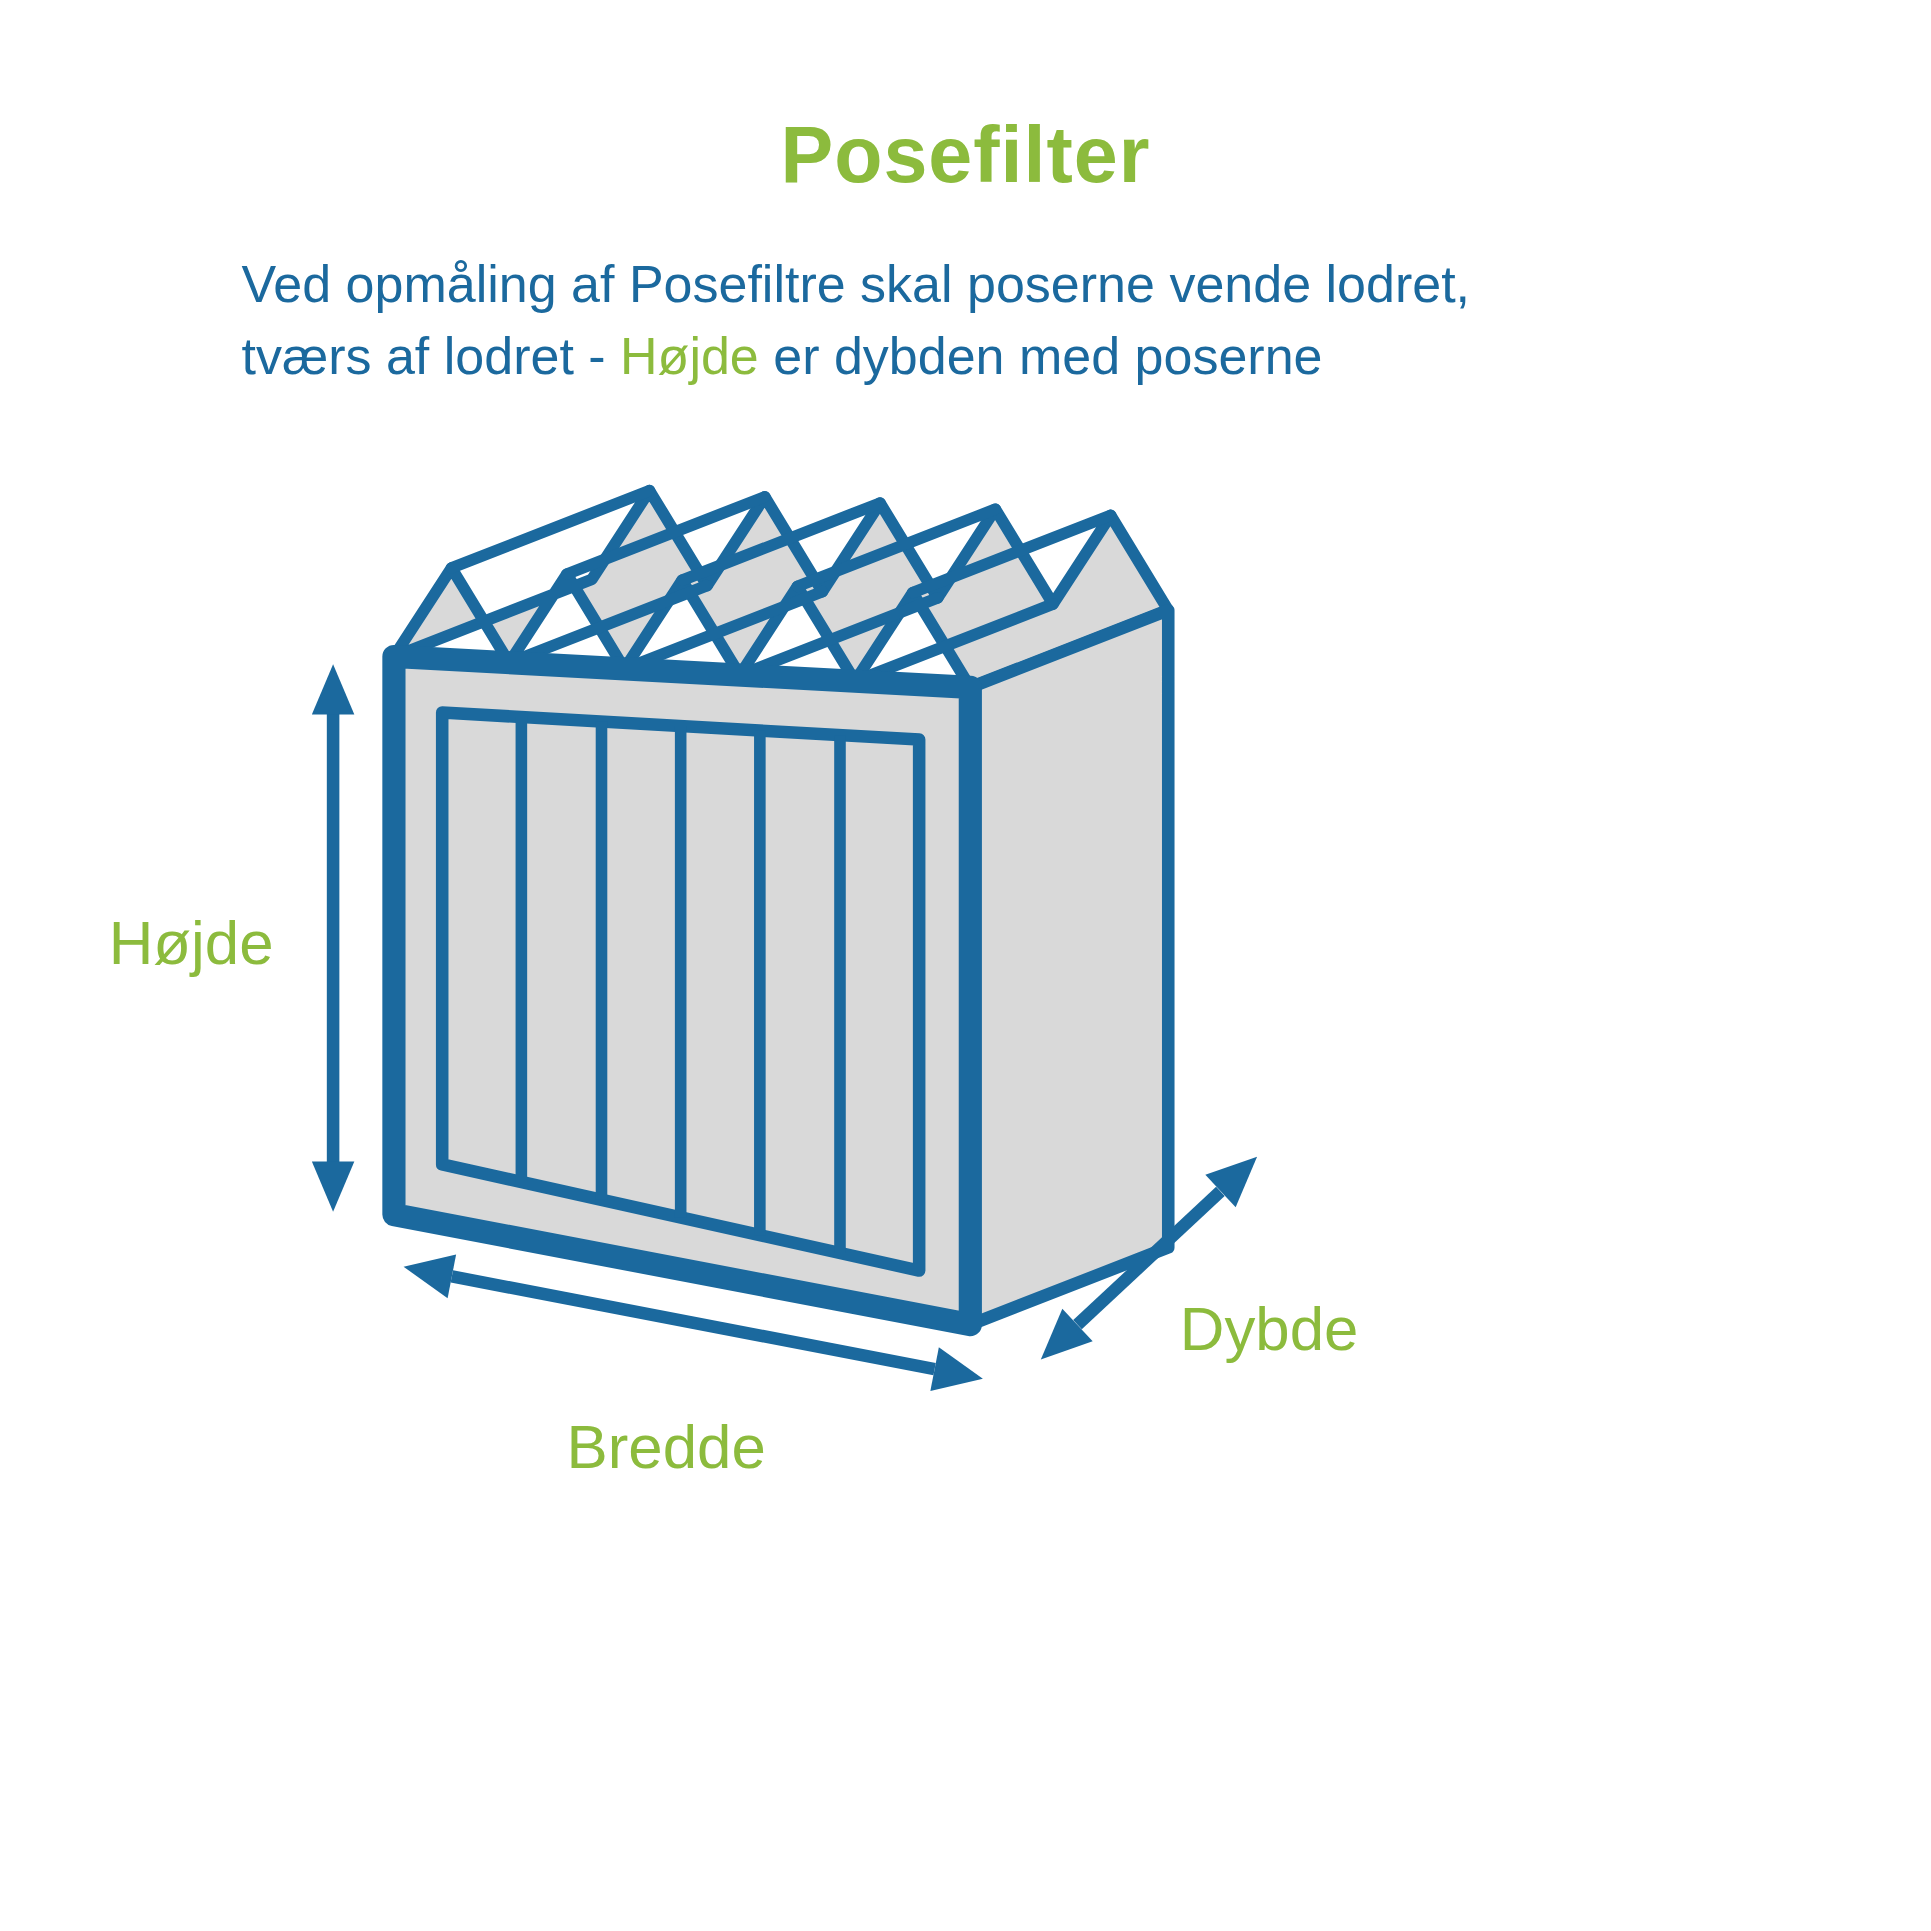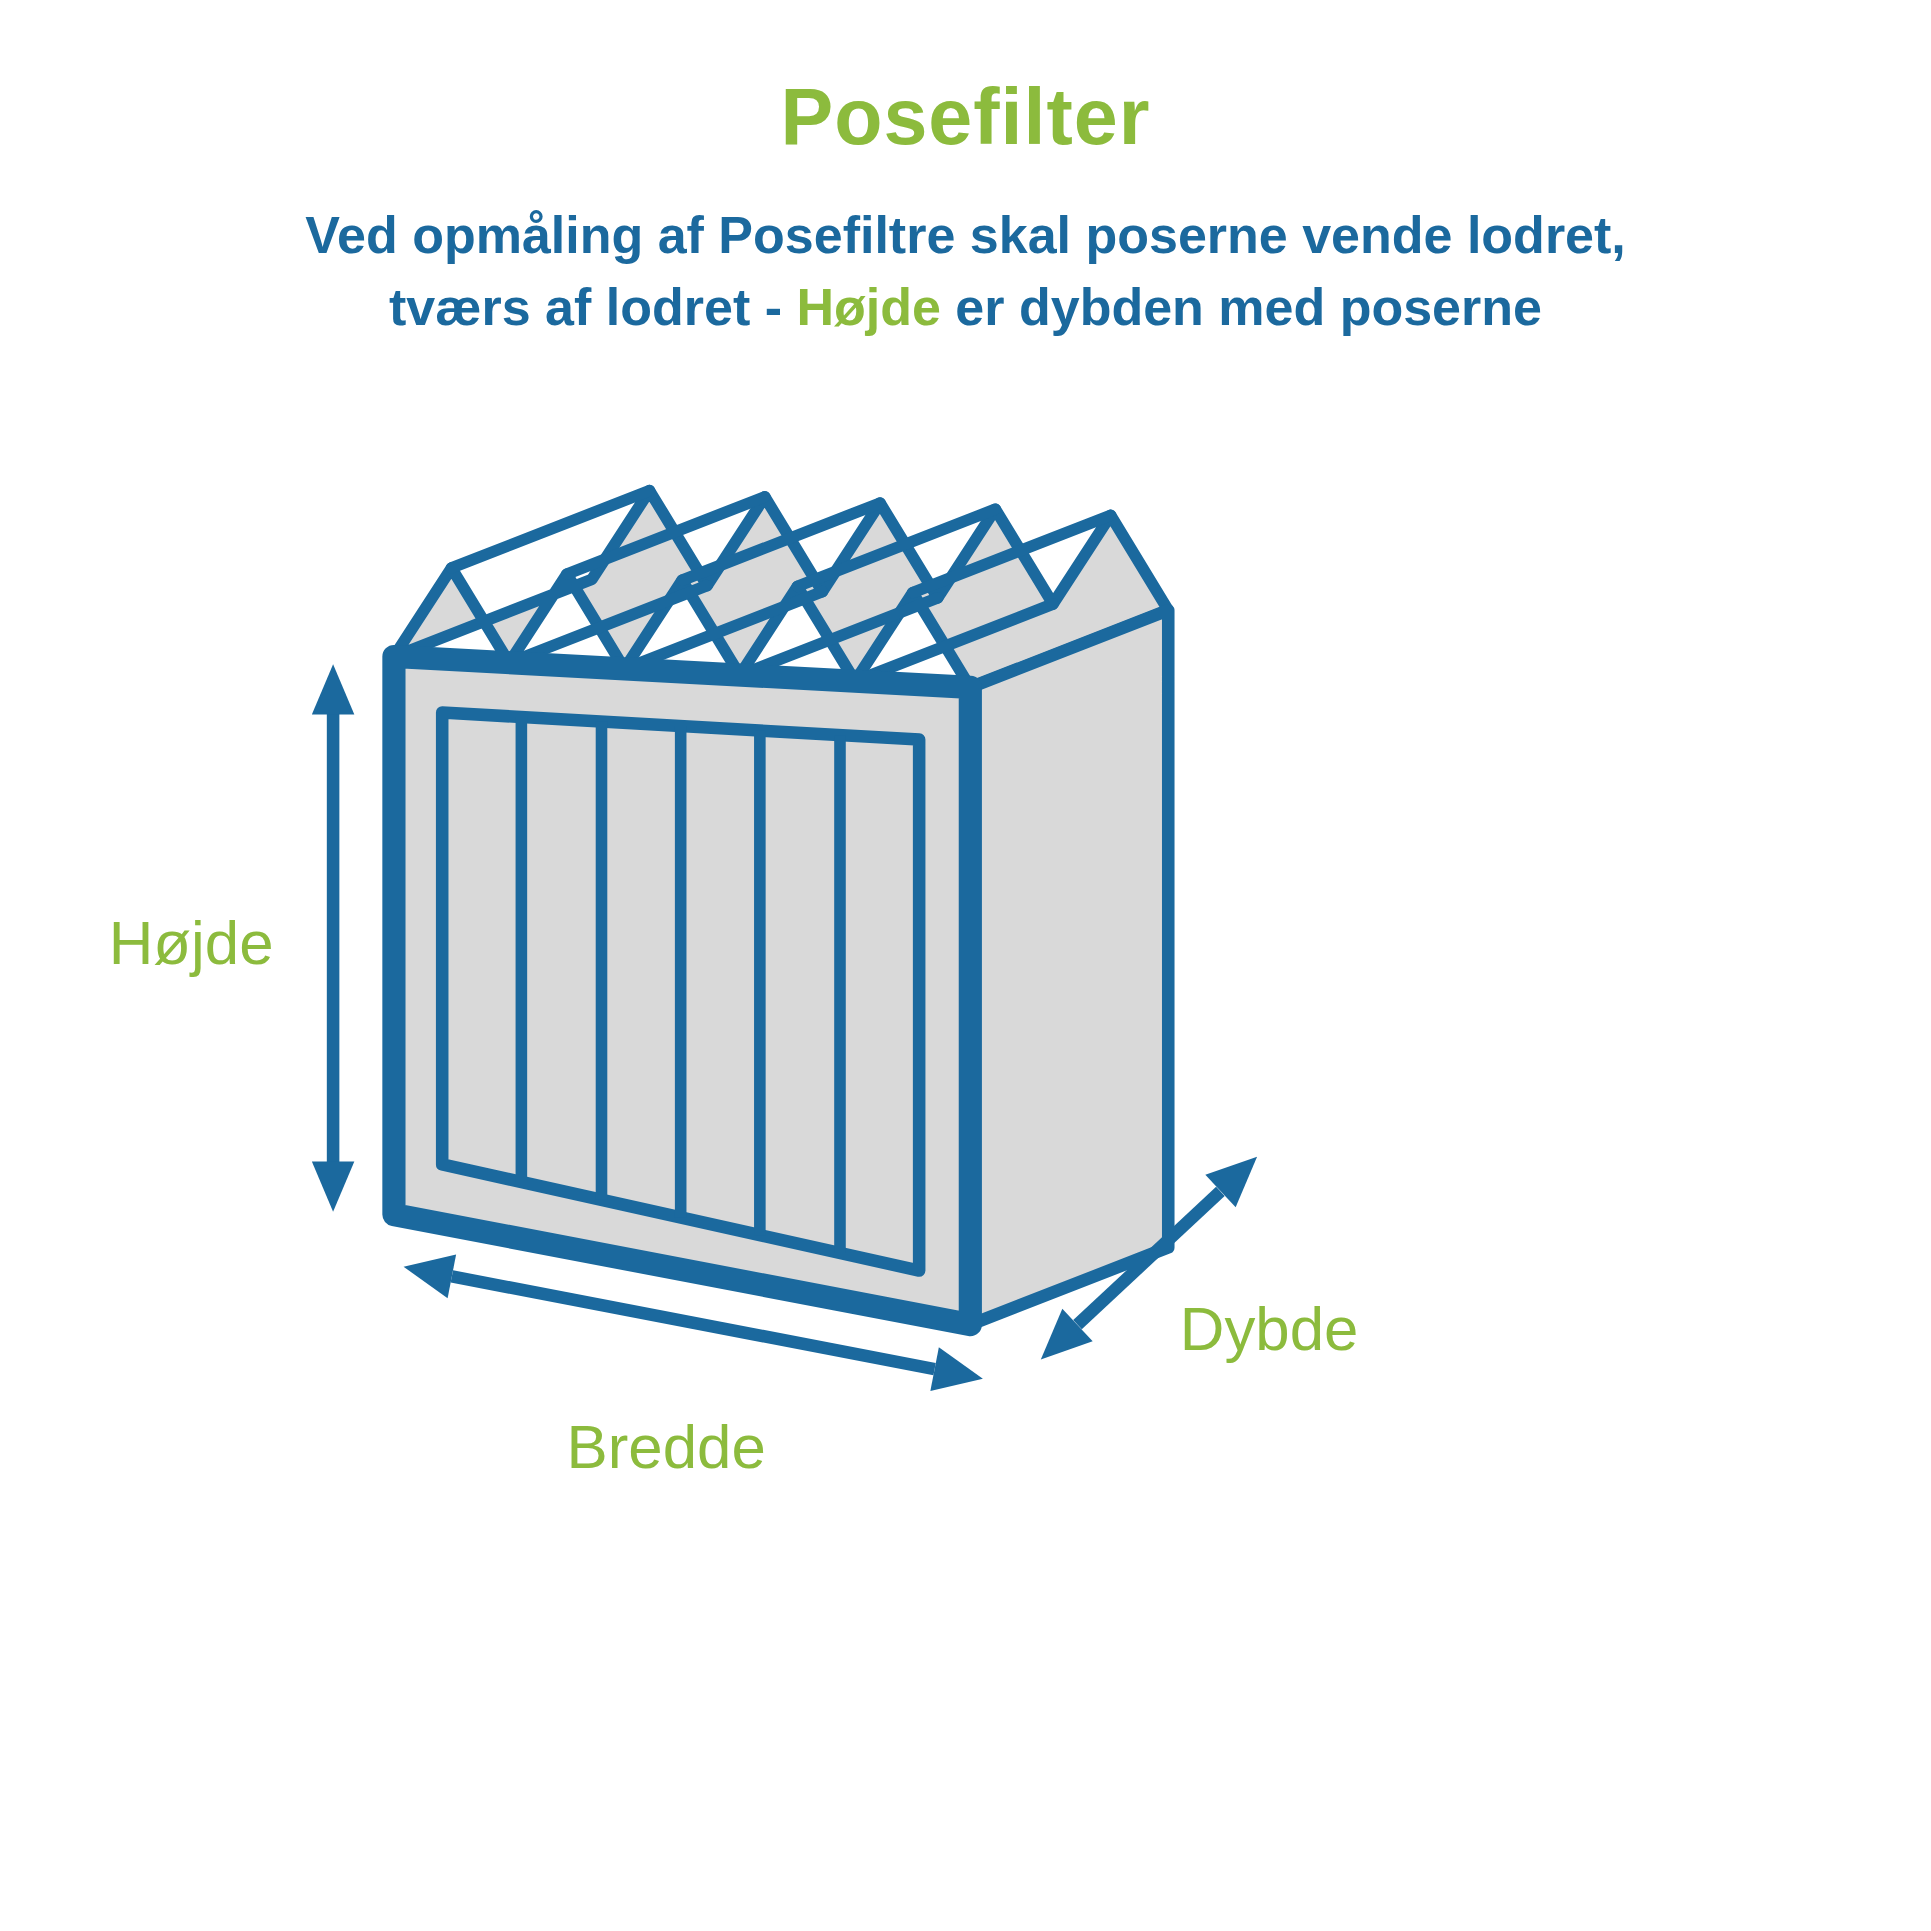--- a/index.html
+++ b/index.html
@@ -17,35 +17,33 @@
   }
   .page {
     position: relative;
     width: 1931px;
     height: 1931px;
     background: var(--bg);
     overflow: hidden;
   }
   .title {
     margin: 0;
-    padding-top: 71px;
+    padding-top: 109px;
     text-align: center;
     font-size: 79px;
     font-weight: 700;
     color: var(--green);
     letter-spacing: 1px;
   }
   .intro {
-    margin: 37px auto 0 auto;
+    margin: 48px auto 0 auto;
     width: 1448px;
-    text-align: center;
     font-size: 52px;
     line-height: 1.38;
     color: var(--blue);
-    font-weight: bold;
   }
   .intro .seg-green { color: var(--green); }
   .intro .seg-blue { color: var(--blue); }
   .diagram-svg {
     position: absolute;
     left: 0;
     top: 0;
     width: 1931px;
     height: 1931px;
   }

